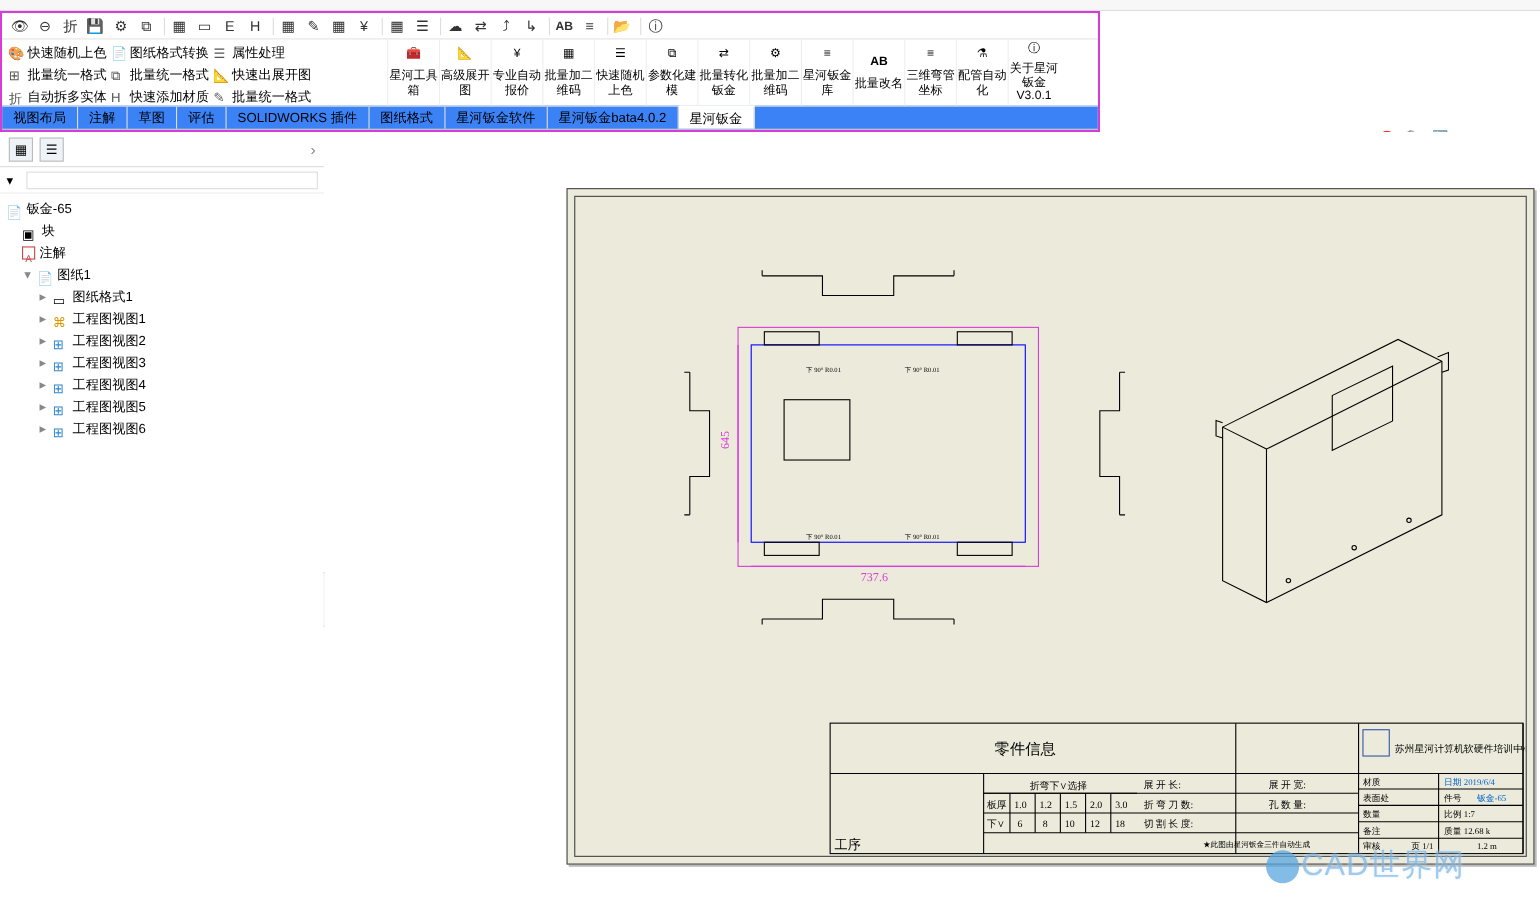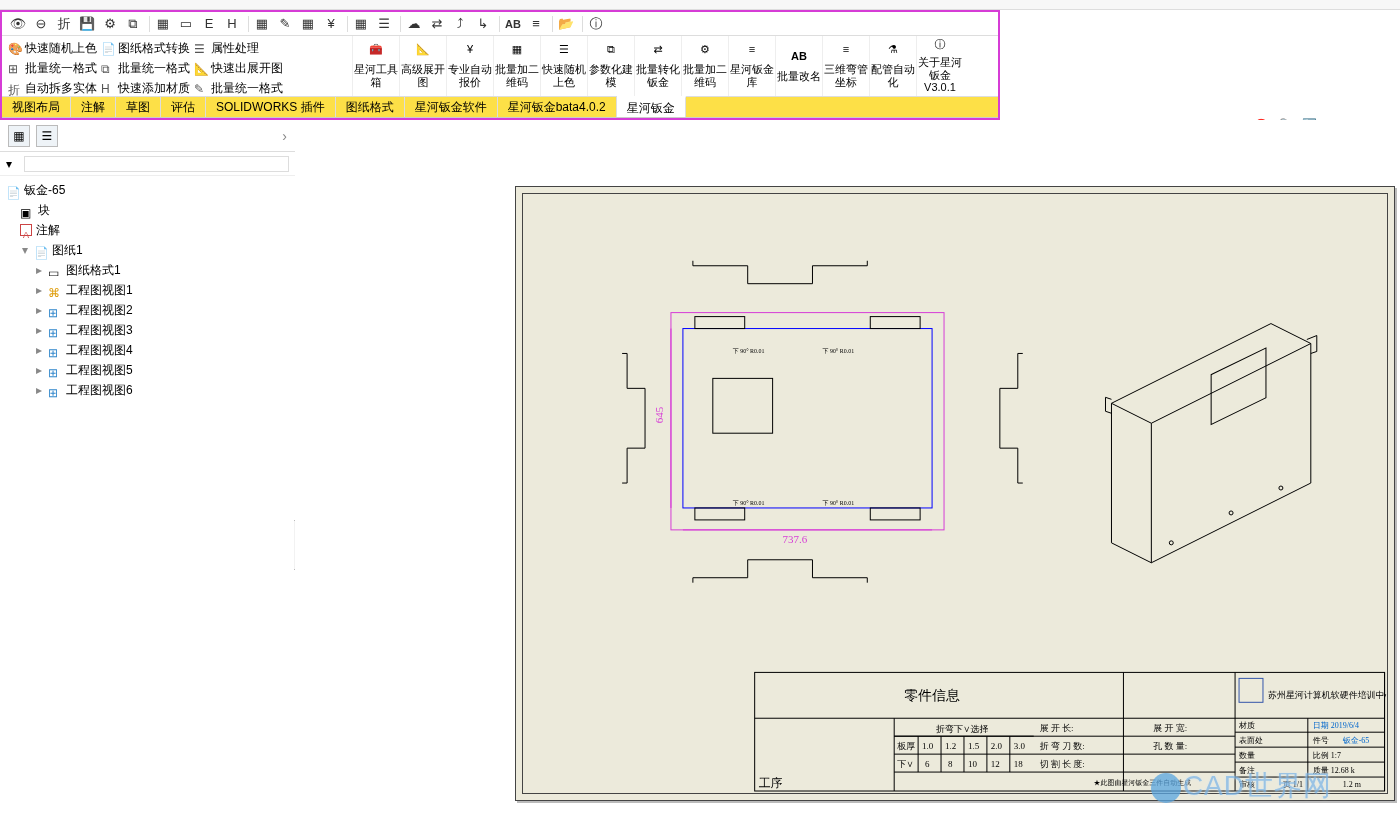--- a/index.html
+++ b/index.html
@@ -12,21 +12,21 @@
 .ribbon-frame { border:2px solid #d63cd6; margin:0 0 0 0; background:#fff; width:1000px; }
 .ribbon { height:60px; background:#fff; display:flex; align-items:stretch; }
 .ribbon-left { width:350px; padding:4px 6px; display:flex; flex-direction:column; gap:3px; }
 .r-row { display:flex; gap:4px; }
 .r-item { display:flex; align-items:center; gap:3px; font-size:12px; cursor:pointer; white-space:nowrap; }
 .r-item .ico { width:14px; height:14px; display:inline-block; color:#555; }
 .ribbon-right { flex:1; display:flex; }
 .big-btn { width:47px; border-left:1px solid #eee; display:flex; flex-direction:column; align-items:center; justify-content:center; font-size:11px; text-align:center; cursor:pointer; line-height:1.15; padding:2px 1px; }
 .big-btn .bico { width:20px; height:18px; display:block; margin-bottom:2px; }
 
-.tab-strip { height:22px; background:#fde047; border-top:1px solid #ddd; border-bottom:1px solid #ccc; display:flex; }
+.tab-strip { height:22px; background:#3b82f6; border-top:1px solid #ddd; border-bottom:1px solid #ccc; display:flex; }
 .tab { padding:0 10px; line-height:21px; font-size:12px; border-right:1px solid #ddd; cursor:pointer; }
 .tab.active { background:#fff; border-top:2px solid #fff; margin-top:-1px; }
 
 .right-icons { position:absolute; top:118px; right:8px; display:flex; gap:6px; align-items:center; }
 .right-icons .ri { width:18px; height:18px; display:inline-block; cursor:pointer; }
 
 .workspace { display:flex; height:calc(829px - 10px - 24px - 64px - 22px); }
 .left-panel { width:295px; background:#fff; display:flex; flex-direction:column; }
 .lp-top { height:32px; border-bottom:1px solid #ddd; display:flex; align-items:center; padding:0 8px; gap:6px; }
 .lp-top .sq { width:22px; height:22px; border:1px solid #bbb; background:#eef3f7; display:flex; align-items:center; justify-content:center; cursor:pointer; }
@@ -37,21 +37,21 @@
 .tree { padding:4px 6px; font-size:12px; overflow:auto; flex:1; }
 .tree .row { display:flex; align-items:center; gap:4px; line-height:20px; cursor:pointer; white-space:nowrap; }
 .tree .t-ico { width:14px; height:14px; display:inline-block; }
 .tree .expander { width:10px; display:inline-block; text-align:center; color:#888; }
 .pad1 { padding-left:14px; }
 .pad2 { padding-left:28px; }
 
 .handle { position:absolute; left:294px; top:520px; width:10px; height:50px; border:1px solid #bbb; border-left:0; border-radius:0 6px 6px 0; background:#f2f2f2; cursor:pointer; }
 
 .canvas-area { flex:1; background:#fff; position:relative; }
-.sheet { position:absolute; left:220px; top:66px; width:880px; height:615px; background:#eceadb; border:1px solid #444; box-shadow:2px 2px 0 #bbb; }
+.sheet { position:absolute; left:220px; top:51px; width:880px; height:615px; background:#eceadb; border:1px solid #444; box-shadow:2px 2px 0 #bbb; }
 .sheet-inner { position:absolute; inset:6px; border:1px solid #444; }
 
 .watermark { position:absolute; right:68px; bottom:24px; font-size:28px; color:#7fb7e8; opacity:0.75; letter-spacing:1px; pointer-events:none; text-shadow:0 0 3px #cfe4f5; }
 .watermark .wm-ico { display:inline-block; width:30px; height:30px; background:#5aa6e0; border-radius:50%; vertical-align:middle; margin-right:2px; position:relative; }
 
 svg { display:block; }
 text { font-family:SimSun,serif; }
 </style>
 </head>
 <body>

